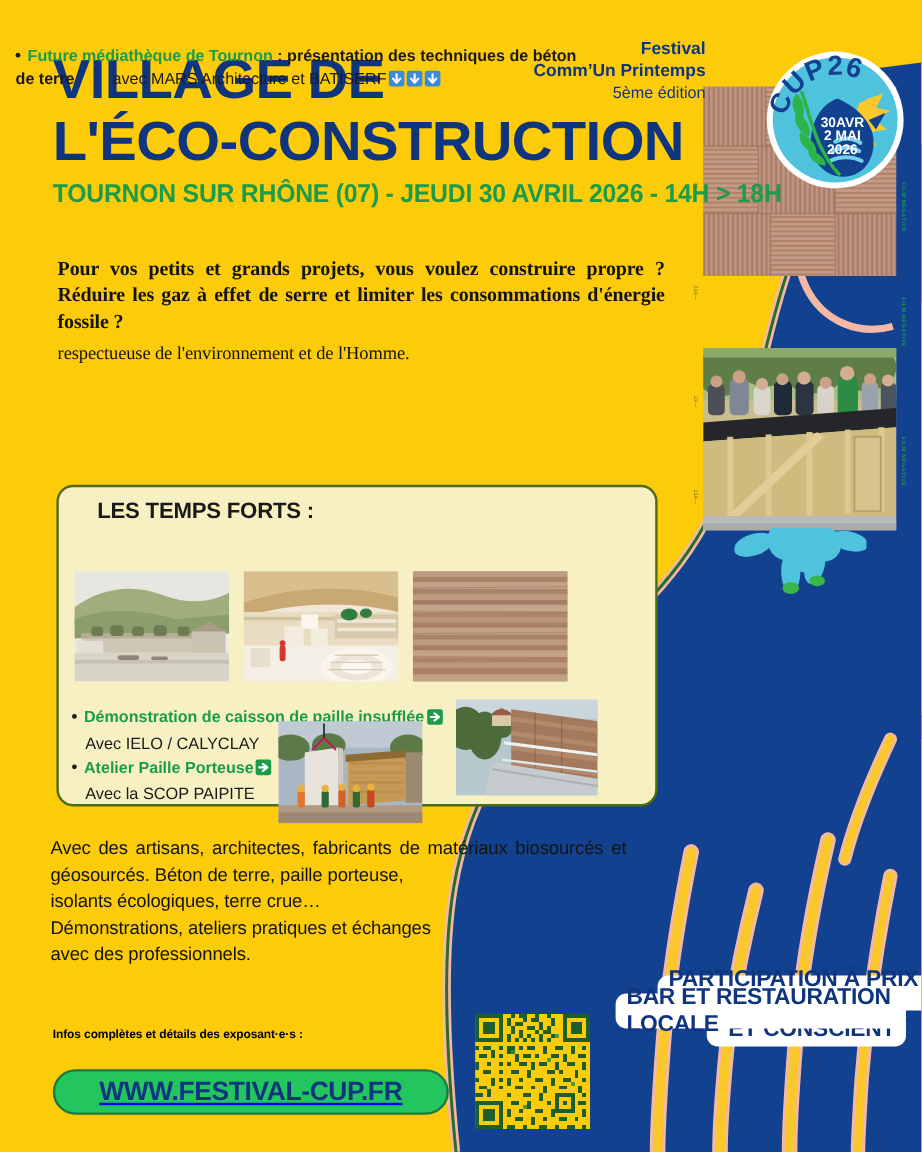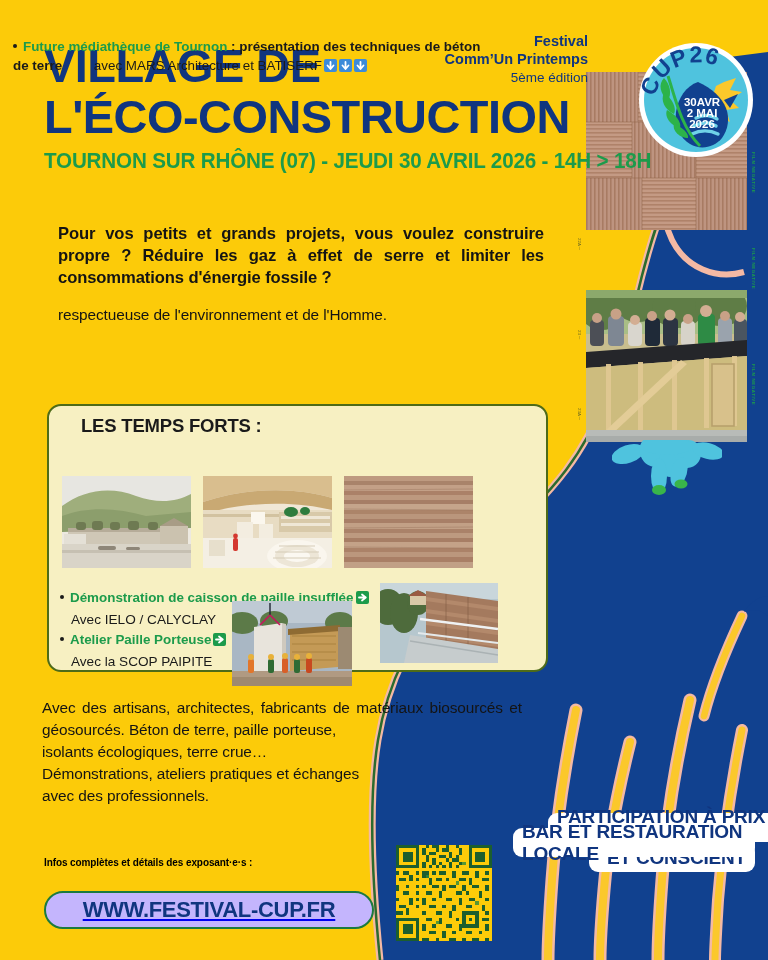--- a/index.html
+++ b/index.html
@@ -37,21 +37,21 @@
   .fest-block{position:absolute;right:180px;top:33px;z-index:6;text-align:right;width:220px;}
   .fest-1{font-weight:700;color:#10357F;font-size:14.5px;line-height:1.22;}
   .fest-2{font-weight:700;color:#10357F;font-size:14.5px;line-height:1.22;}
   .fest-3{font-weight:400;color:#10357F;font-size:13.5px;line-height:1.3;margin-top:1px;}
 
   
   .badge{position:absolute;right:14px;top:42px;width:116px;height:116px;z-index:8;}
 
   
   .intro{position:absolute;left:42px;top:207px;width:518px;z-index:5;color:#141414;}
-  .intro p{margin:16px;}
+  .intro p{margin:6px;font-family:Liberation Serif, serif;}
   .intro .b{font-weight:700;font-size:16.6px;line-height:1.33;text-align:justify;letter-spacing:-0.1px;}
   .intro .b.nofill{text-align:left;}
   .intro .r{font-weight:400;font-size:15.4px;line-height:1.36;text-align:justify;letter-spacing:-0.1px;margin-top:2px;}
   .intro .r.last{text-align:left;}
 
   
   .tf-box{
     position:absolute;left:47px;top:404px;width:501px;height:268px;z-index:6;
     background:#F7F0C2;border:2.5px solid #4E6B18;border-radius:14px;
     box-sizing:border-box;overflow:hidden;
@@ -89,21 +89,21 @@
   
   .lower{position:absolute;left:42px;top:697px;width:480px;z-index:5;color:#141414;
          font-size:15.4px;line-height:1.42;font-weight:400;letter-spacing:-0.1px;}
   .lower .j{text-align:justify;}
 
   
   .infos{position:absolute;left:44px;top:857px;z-index:7;
     font-weight:700;font-size:10px;color:#000000;letter-spacing:-0.1px;}
   .urlpill{
     position:absolute;left:44px;top:891px;z-index:7;
-    width:330px;height:38px;border:2.5px solid #1C7A3E;border-radius:19px;background:#c4b5fd;
+    width:330px;height:38px;border:2.5px solid #1C7A3E;border-radius:19px;background:#22c55e;
     display:flex;align-items:center;justify-content:center;box-sizing:border-box;
   }
   .urlpill span{font-weight:700;font-size:22px;color:#10357F;letter-spacing:-0.3px;}
 
   .qr{position:absolute;left:396px;top:845px;width:96px;height:96px;z-index:7;}
 
   
   .strip-ph1{position:absolute;left:586px;top:72px;width:161px;height:158px;z-index:4;}
   .strip-ph2{position:absolute;left:586px;top:290px;width:161px;height:152px;z-index:4;}
   .filmmark{position:absolute;z-index:5;color:#1C9B4B;font-size:4.4px;font-weight:700;

